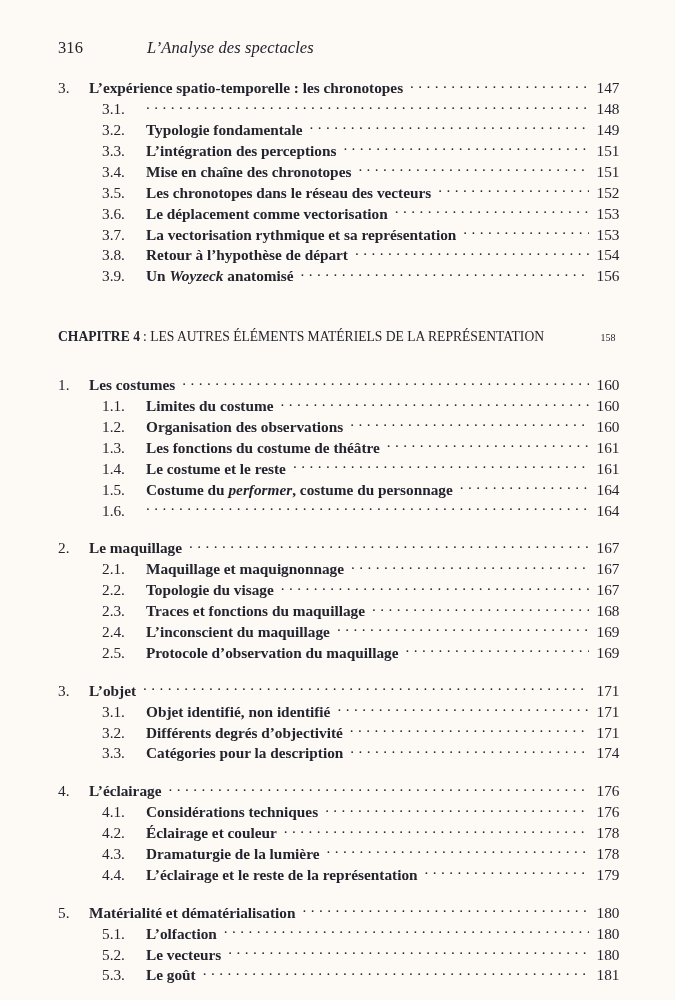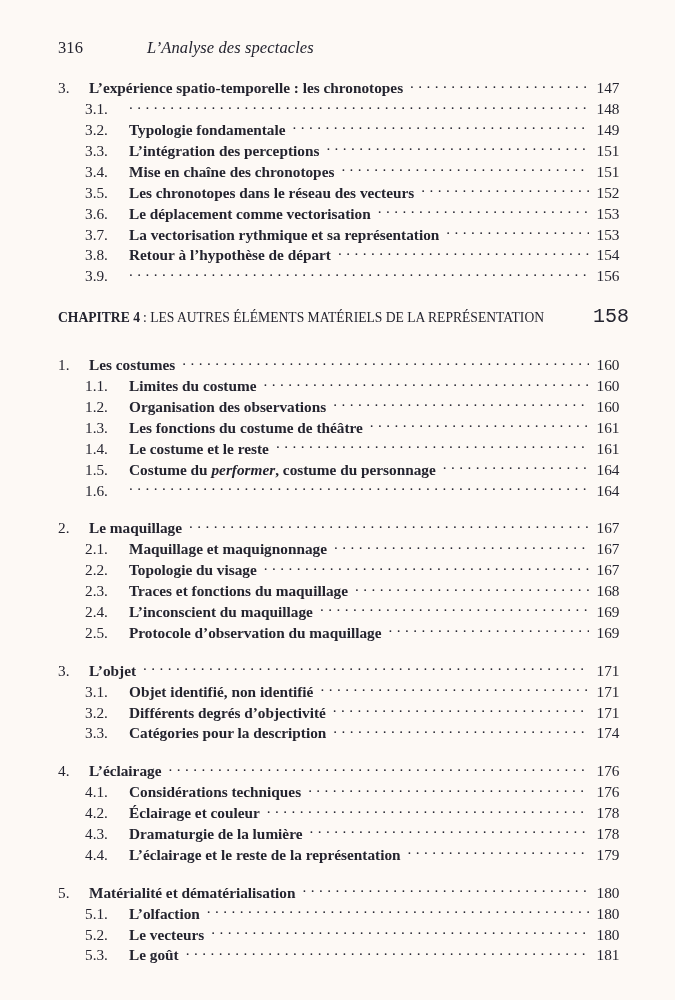--- a/index.html
+++ b/index.html
@@ -67,21 +67,21 @@
 
   .num {
     flex: 0 0 auto;
     text-align: left;
   }
   .entry.lvl1 > .num {
     width: 31px;
   }
   .entry.lvl2 > .num {
     width: 44px;
-    margin-left: 27px;
+    margin-left: 44px;
   }
 
   .label {
     flex: 0 0 auto;
     padding-right: 7px;
     font-weight: bold;
   }
   .label em {
     font-style: italic;
   }
@@ -110,37 +110,36 @@
     font-size: 15.3px;
   }
 
   
   .chapter {
     display: flex;
     align-items: baseline;
     font-size: 13.6px;
     line-height: 20px;
     white-space: nowrap;
-    margin-top: 20px;
+    margin-top: 40px;
     margin-bottom: 27px;
   }
   .chapter .chap-tag {
     font-weight: bold;
     padding-right: 3px;
   }
   .chapter .chap-title {
     flex: 0 0 auto;
     font-family: Liberation Serif, serif;
   }
   .chapter .chap-spacer {
     flex: 1 1 auto;
   }
   .chapter .pageno {
-    font-size: 20px;
-    font-family: Liberation Mono, monospace;
+    font-size: 10px;
   }
 </style>
 </head>
 <body>
 
 <div class="page">
 
   <div class="running-head">
     <span class="folio">316</span>
     <span class="book-title">L’Analyse des spectacles</span>
@@ -198,20 +197,21 @@
             <span class="pageno">153</span>
           </div>
           <div class="entry lvl2">
             <span class="num">3.8.</span>
             <span class="label">Retour à l’hypothèse de départ</span>
             <span class="leader"></span>
             <span class="pageno">154</span>
           </div>
           <div class="entry lvl2">
             <span class="num">3.9.</span>
+            <span class="label">Un <em>Woyzeck</em> anatomisé</span>
             <span class="leader"></span>
             <span class="pageno">156</span>
           </div>
         </div>
       </div>
 
     <div class="chapter">
       <span class="chap-tag">CHAPITRE 4</span>
       <span class="chap-title"> : LES AUTRES ÉLÉMENTS MATÉRIELS DE LA REPRÉSENTATION</span>
       <span class="chap-spacer"></span>

